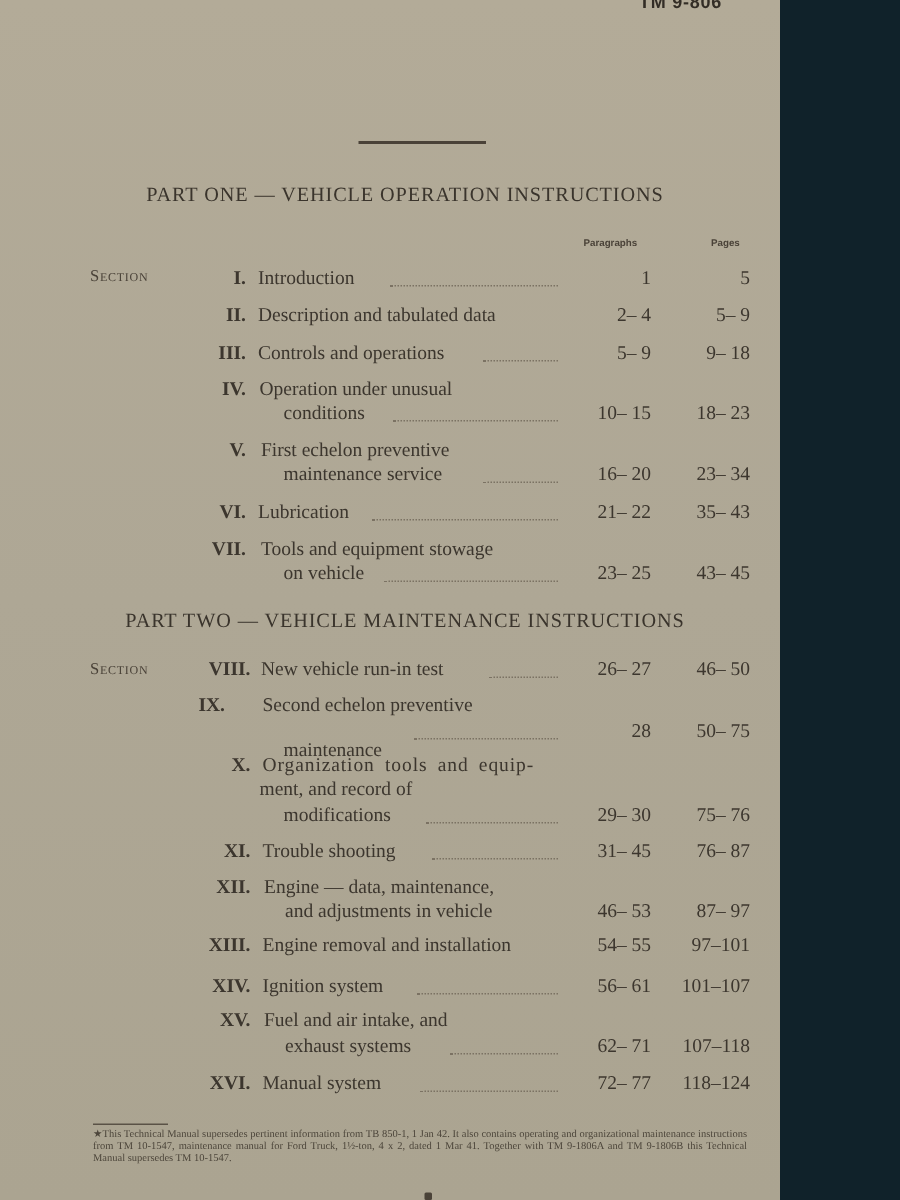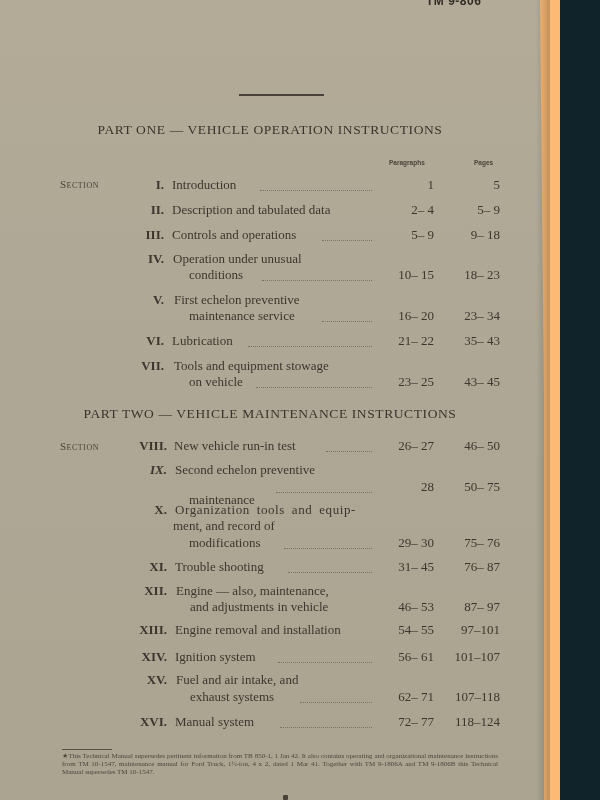--- a/index.html
+++ b/index.html
@@ -5,23 +5,23 @@
     html, body {
       margin: 0;
       padding: 0;
       width: 600px;
       height: 800px;
       overflow: hidden;
       background: #10222a;
     }
     .scene {
       position: relative;
-      width: 560px;
+      width: 520px;
       height: 800px;
-      background: #fdba74;
+      background: #701a75;
       overflow: hidden;
     }
     .page {
       position: absolute;
       left: 0;
       top: 0;
       width: 544px;
       height: 800px;
       background: linear-gradient(180deg, #b3ab98 0%, #aea795 50%, #aba491 100%);
       clip-path: polygon(0 0, 540px 0, 548px 800px, 0 800px);
@@ -236,21 +236,21 @@
 
     <div class="entry" style="top:437px;">
       <span class="num" style="left:107px;">VIII.</span>
       <span class="line" style="left:174px;">New vehicle run-in test</span>
       <span class="dots" style="left:326px; width:46px; top:13px;"></span>
       <span class="para">26– 27</span>
       <span class="pg">46– 50</span>
     </div>
 
     <div class="entry" style="top:461px;">
-      <span class="num" style="left:107px;font-style:italic;">IX.</span>
+      <span class="num" style="left:90px;">IX.</span>
       <span class="line" style="left:175px;">Second echelon preventive</span>
       <span class="line" style="left:189px; top:30px;">maintenance</span>
       <span class="dots" style="left:276px; width:96px; top:30px;"></span>
       <span class="para" style="top:17px;">28</span>
       <span class="pg" style="top:17px;">50– 75</span>
     </div>
 
     <div class="entry" style="top:501px;">
       <span class="num" style="left:107px;">X.</span>
       <span class="line" style="left:175px; letter-spacing:0.6px; word-spacing:3px;">Organization tools and equip-</span>
@@ -264,21 +264,21 @@
     <div class="entry" style="top:558px;">
       <span class="num" style="left:107px;">XI.</span>
       <span class="line" style="left:175px;">Trouble shooting</span>
       <span class="dots" style="left:288px; width:84px; top:13px;"></span>
       <span class="para">31– 45</span>
       <span class="pg">76– 87</span>
     </div>
 
     <div class="entry" style="top:582px;">
       <span class="num" style="left:107px;">XII.</span>
-      <span class="line" style="left:176px;">Engine — also, maintenance,</span>
+      <span class="line" style="left:176px;">Engine — data, maintenance,</span>
       <span class="line" style="left:190px; top:16px;">and adjustments in vehicle</span>
       <span class="para" style="top:16px;">46– 53</span>
       <span class="pg" style="top:16px;">87– 97</span>
     </div>
 
     <div class="entry" style="top:621px;">
       <span class="num" style="left:107px;">XIII.</span>
       <span class="line" style="left:175px;">Engine removal and installation</span>
       <span class="para">54– 55</span>
       <span class="pg">97–101</span>

